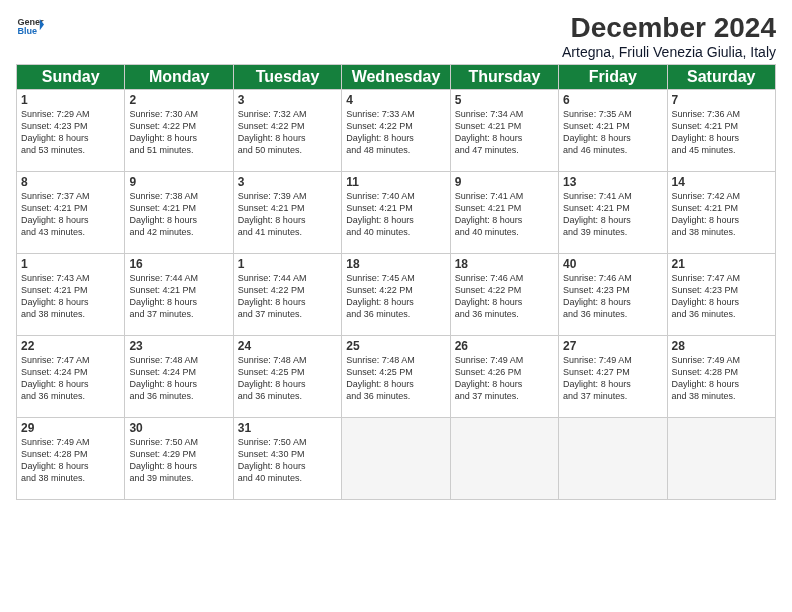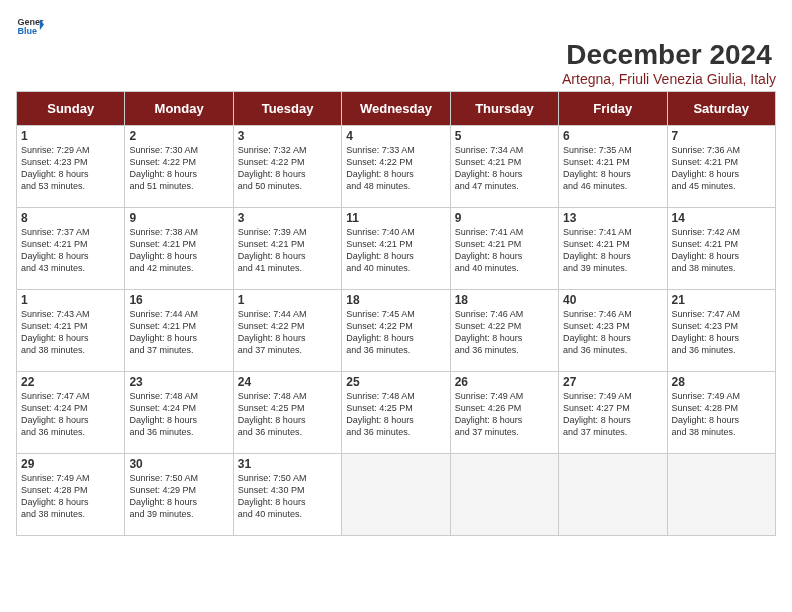--- a/index.html
+++ b/index.html
@@ -23,44 +23,43 @@
     .logo {
       display: flex;
       align-items: center;
       gap: 4px;
     }
     .logo-icon {
       width: 28px;
       height: 28px;
     }
     .title-block {
-      text-align: center;
-      margin-top: 27px;
+      text-align: right;
     }
     .main-title {
       font-size: 28px;
       font-weight: bold;
       color: #333;
     }
     .subtitle {
       font-size: 14px;
-      color: #7f1d1d;
+      color: #0f172a;
     }
     table {
       width: 100%;
       border-collapse: collapse;
       table-layout: fixed;
     }
     .day-header {
-      background-color: #7f1d1d;
+      background-color: #15803d;
       color: white;
       text-align: center;
-      font-size: 13px;
+      font-size: 16px;
       font-weight: bold;
-      padding: 9px 2px;
+      padding: 3px 2px;
       border: 1px solid #ccc;
     }
     td {
       border: 1px solid #ccc;
       vertical-align: top;
       padding: 3px 4px;
       font-size: 9.5px;
       color: #333;
       height: 82px;
       background: #fff;

